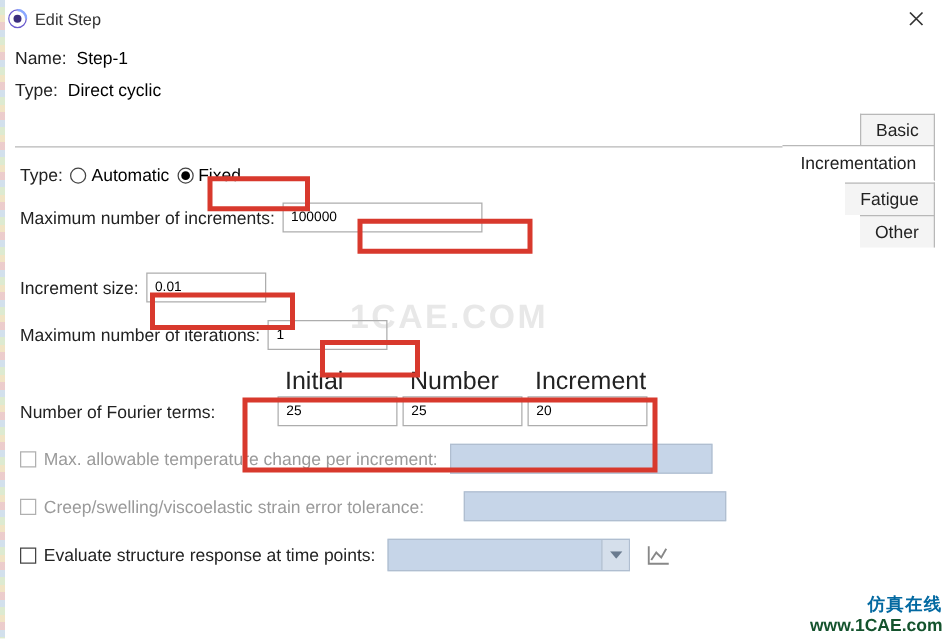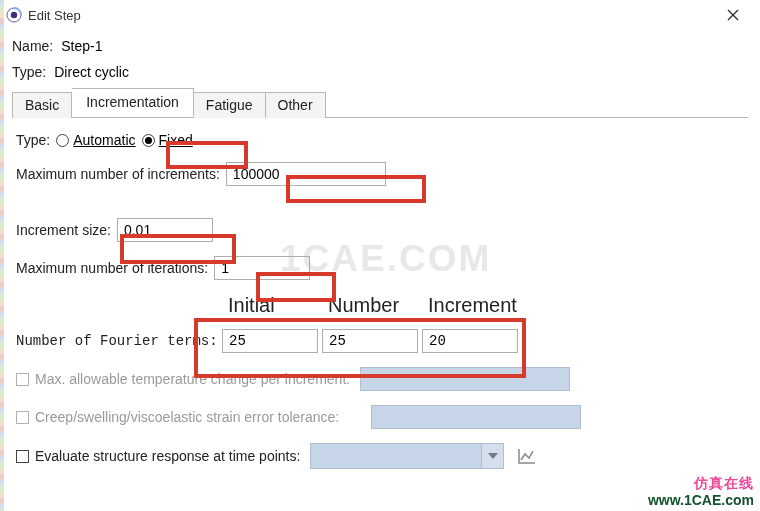--- a/index.html
+++ b/index.html
@@ -63,20 +63,21 @@
   .row .value {
     margin-left: 8px;
   }
   
   .tabs {
     display: flex;
     align-items: flex-end;
     border-bottom: 1px solid #b8b8b8;
     margin-top: 6px;
     height: 28px;
+    flex-direction: column;
   }
   .tab {
     padding: 4px 12px 5px 12px;
     border: 1px solid #b8b8b8;
     border-bottom: none;
     background: #f4f4f4;
     margin-right: 0;
     position: relative;
     top: 1px;
     font-size: 14px;
@@ -113,26 +114,26 @@
     justify-content: center;
     margin: 0 4px 0 6px;
     vertical-align: middle;
   }
   .radio.checked::after {
     content: "";
     width: 7px; height: 7px;
     background: #000;
     border-radius: 50%;
   }
-  .radio-label { vertical-align: middle; text-decoration: underline; }
+  .radio-label { vertical-align: middle; }
   .text-input {
     height: 24px;
     border: 1px solid #adadad;
     padding: 2px 6px;
-    font-size: 14px;
+    font-size: 11px;
     font-family: inherit;
     background: #fff;
   }
   .text-input.disabled {
     background: #c6d5e8;
     border-color: #b0bed0;
   }
   .checkbox {
     width: 13px; height: 13px;
     border: 1px solid #444;
@@ -179,36 +180,36 @@
   .hl {
     position: absolute;
     border: 4px solid #d8392d;
     pointer-events: none;
     z-index: 20;
   }
   
   .wm {
     position: absolute;
     color: rgba(180,180,180,0.30);
-    font-size: 37px;
+    font-size: 27px;
     font-weight: 600;
     letter-spacing: 2px;
     pointer-events: none;
     user-select: none;
   }
   .footer-brand {
     position: absolute;
     bottom: 2px;
     right: 6px;
     text-align: right;
     font-size: 14px;
     line-height: 1.2;
     pointer-events: none;
   }
-  .footer-brand .zh { color: #ec4899; font-weight: 600; letter-spacing: 1px; }
+  .footer-brand .zh { color: #0369a1; font-weight: 600; letter-spacing: 1px; }
   .footer-brand .url { color: #14532d; font-weight: 600; }
   .left-strip {
     position:absolute;
     left:0; top:0; bottom:0;
     width:4px;
     background: repeating-linear-gradient(180deg,#7fa6c9 0 6px,#9ec37a 6px 12px,#d6b25a 12px 18px,#c96f6f 18px 24px);
     opacity:.35;
   }
 </style>
 </head>
@@ -280,21 +281,21 @@
         <span class="lbl">Maximum number of iterations:</span>
         <input class="text-input" style="width: 96px; margin-left: 6px;" value="1">
       </div>
 
       <div class="col-hdrs">
         <div>Initial</div>
         <div>Number</div>
         <div>Increment</div>
       </div>
 
-      <div class="form-row" style="margin-top:12px;font-family:Liberation Mono, monospace;">
+      <div class="form-row" style="margin-top:0;">
         <span class="lbl" style="width:200px;">Number of Fourier terms:</span>
         <input class="text-input" style="width: 96px; margin-left: 6px;" value="25">
         <input class="text-input" style="width: 96px; margin-left: 4px;" value="25">
         <input class="text-input" style="width: 96px; margin-left: 4px;" value="20">
       </div>
 
       <div class="form-row check-row disabled" style="margin-top:12px;">
         <span class="checkbox"></span>
         <span class="lbl">Max. allowable temperature change per  increment:</span>
         <input class="text-input disabled" style="width: 210px; margin-left: 10px;">

